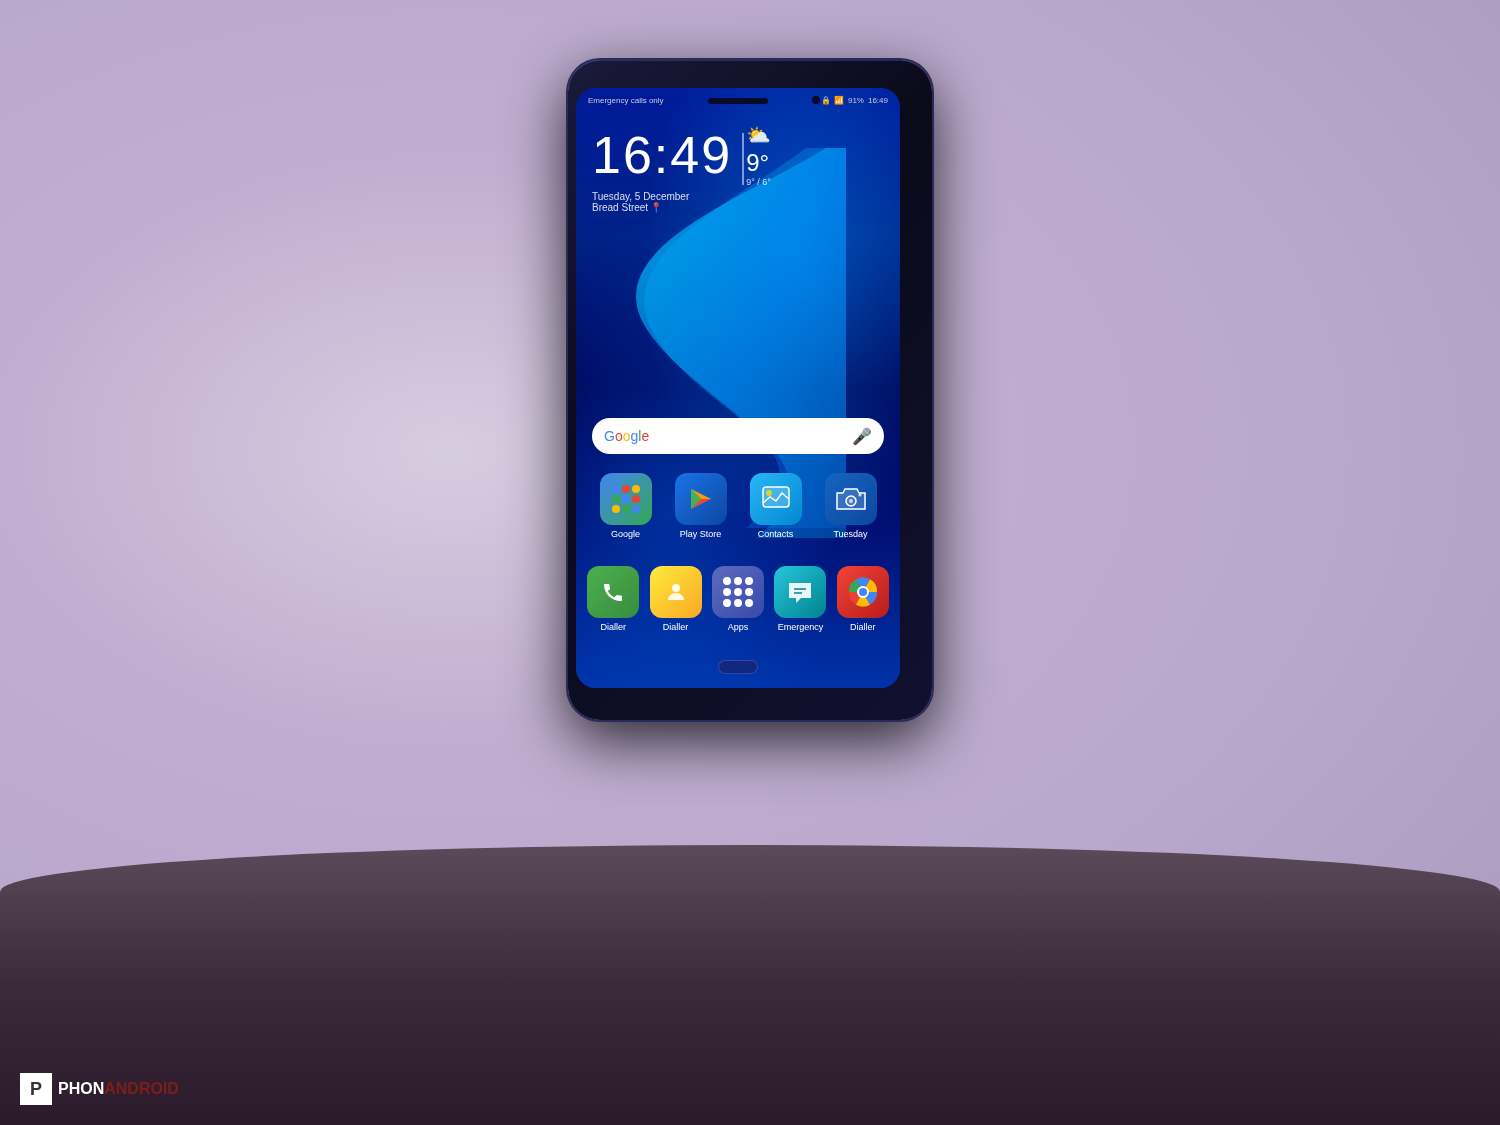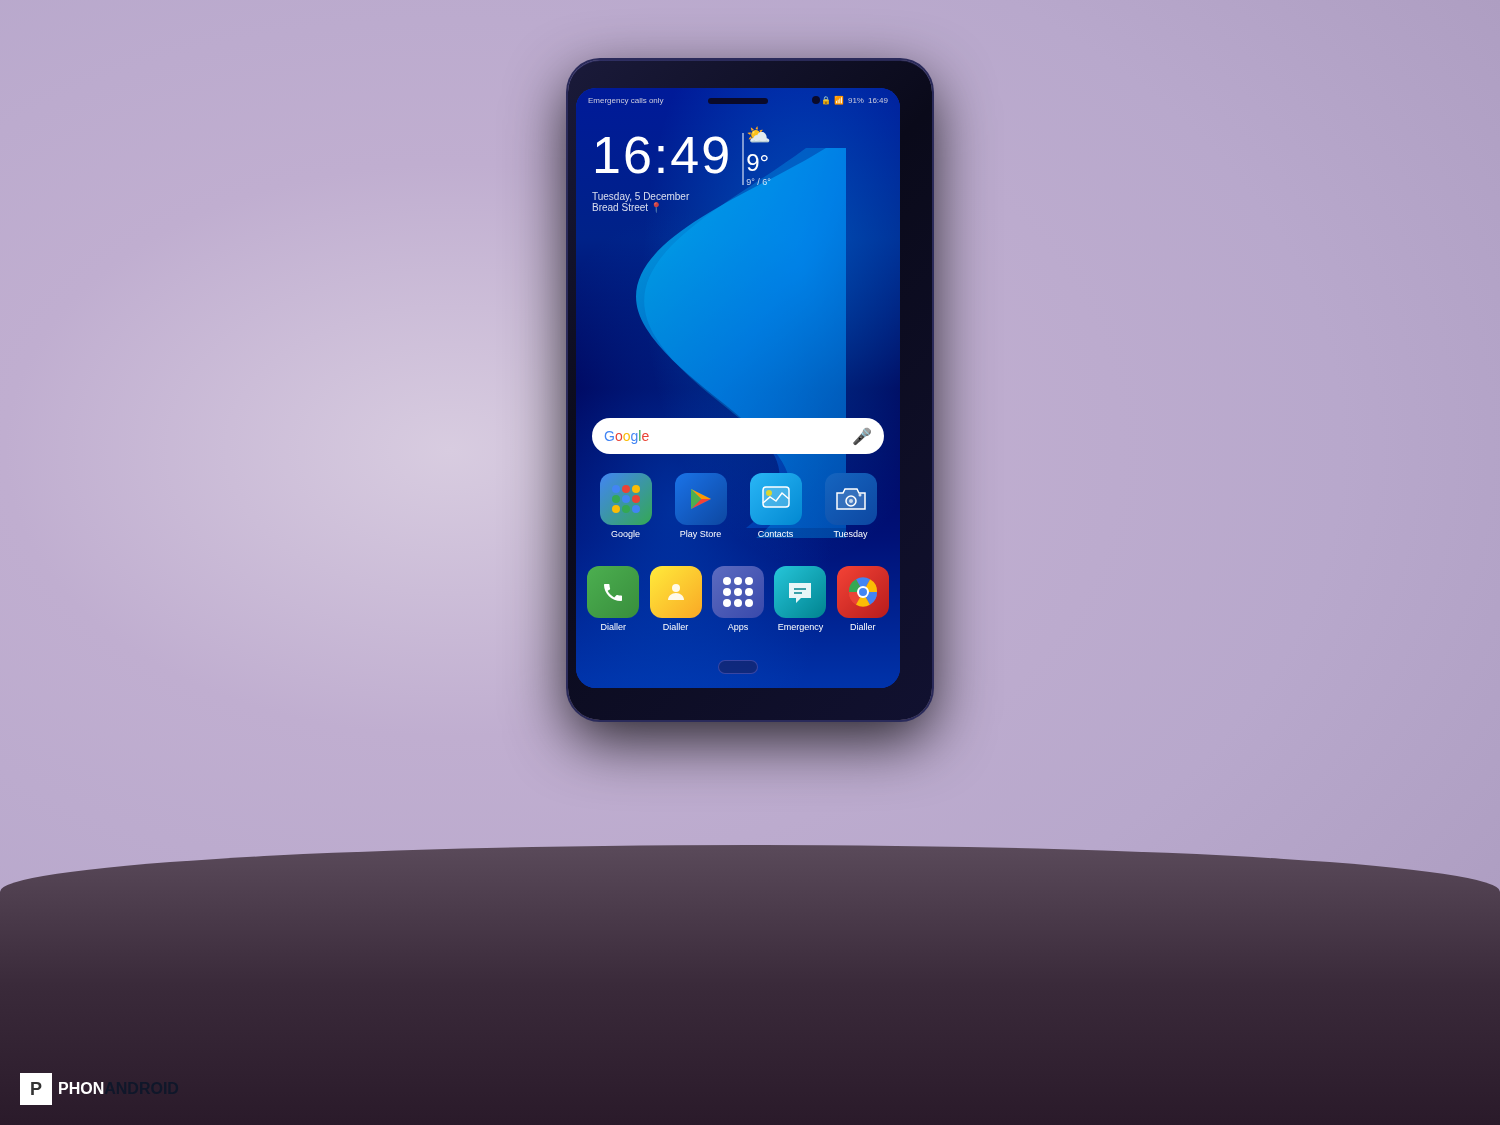--- a/index.html
+++ b/index.html
@@ -329,21 +329,21 @@
       color: #333;
       font-family: sans-serif;
     }
     .logo-text {
       font-family: sans-serif;
       font-size: 16px;
       font-weight: 700;
       color: white;
     }
     .logo-text .android-part {
-      color: #0f172a;
+      color: #7f1d1d;
     }
 
     
     .icon-google-apps {
       background: linear-gradient(135deg, #4285f4, #34a853);
     }
     .icon-play-store {
       background: linear-gradient(135deg, #1a73e8, #0d47a1);
     }
     .icon-gallery {

